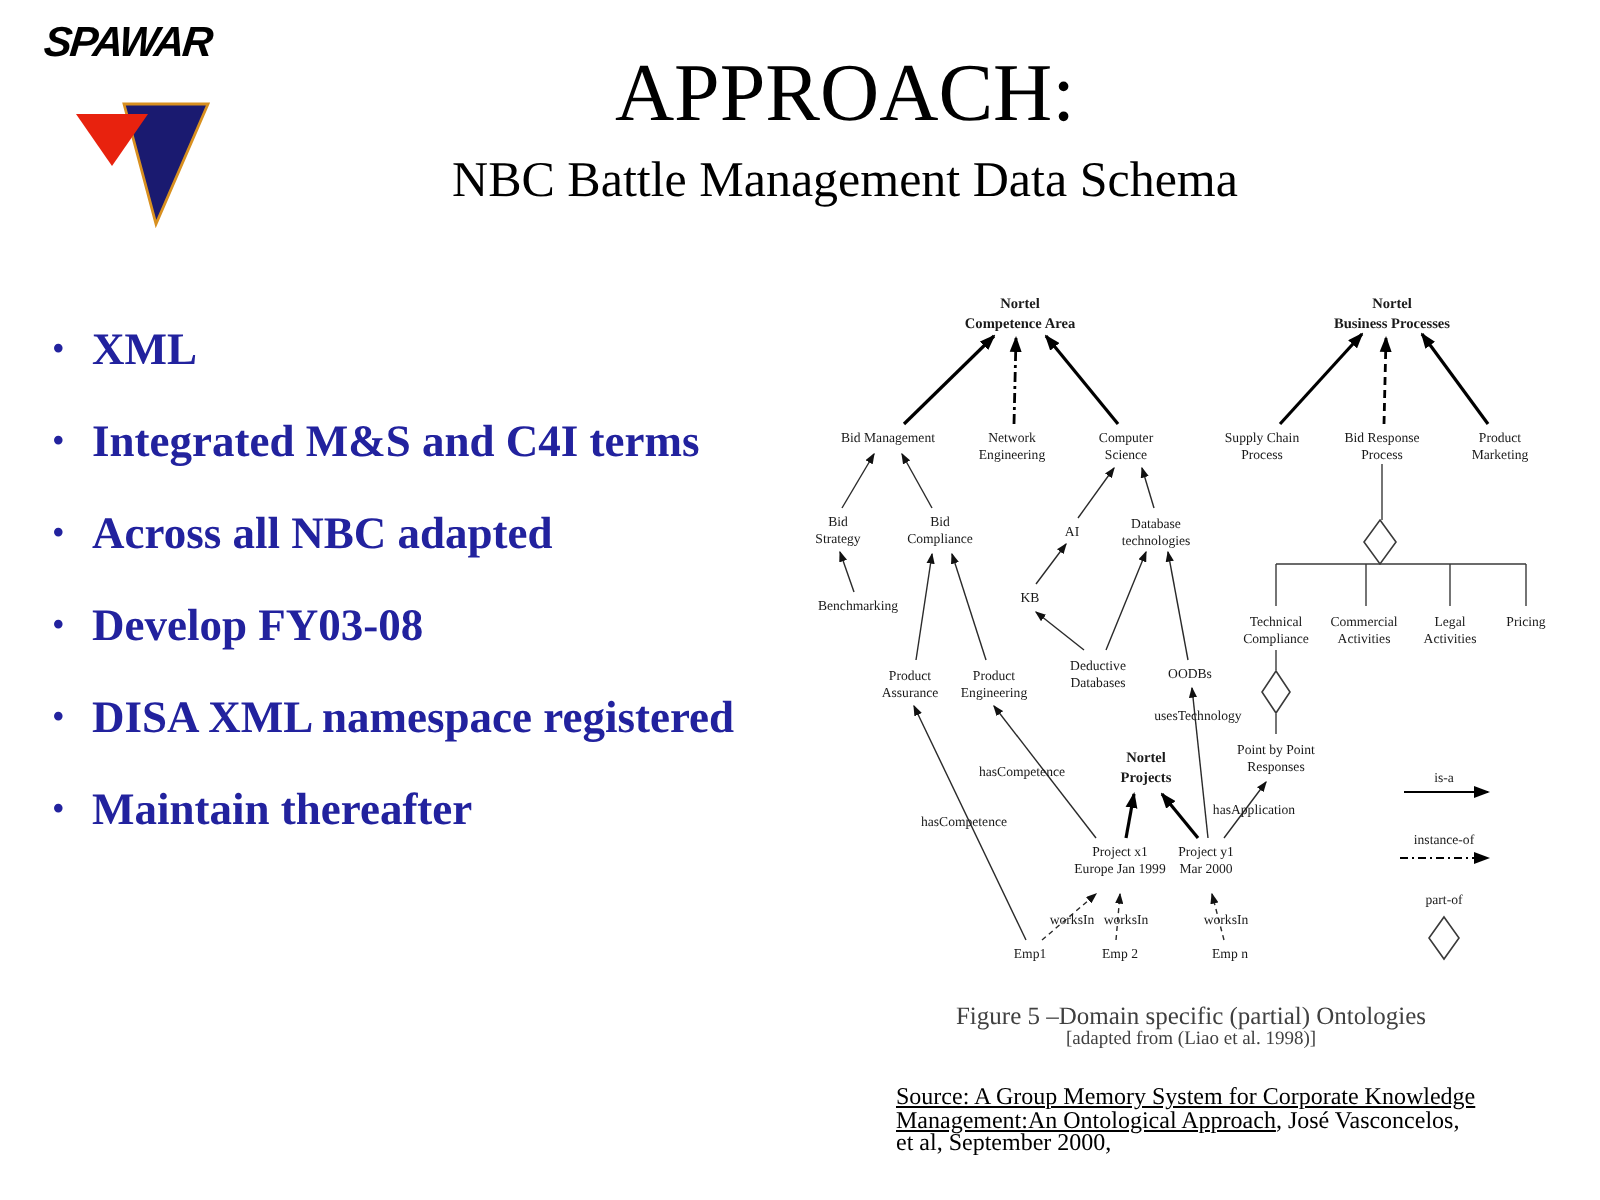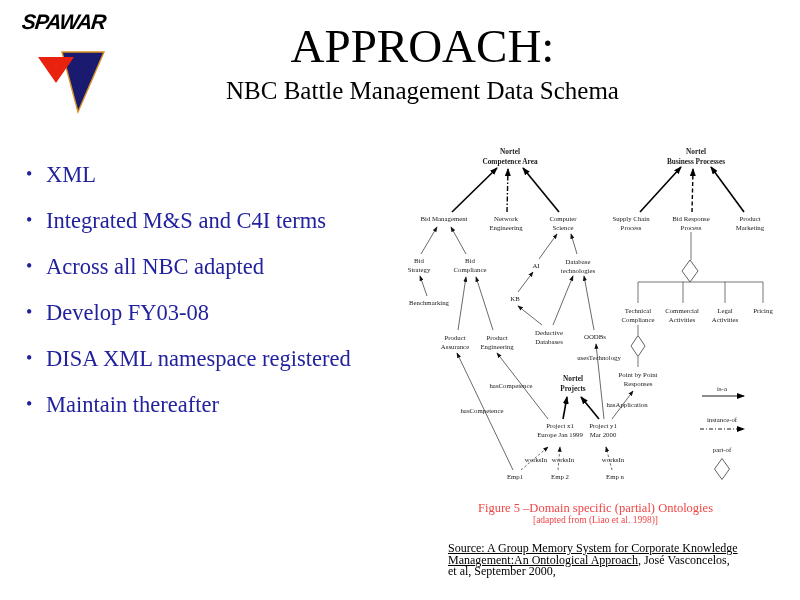--- a/index.html
+++ b/index.html
@@ -8,46 +8,46 @@
 
   
   #logo{position:absolute;left:14px;top:6px;width:120px;height:115px;}
   #logo-text{position:absolute;left:8px;top:4px;font-family:"Liberation Sans",sans-serif;
              font-weight:800;font-style:italic;font-size:21px;letter-spacing:-1px;color:#000;
              transform:skewX(-6deg);}
   #logo-mark{position:absolute;left:14px;top:40px;}
 
   
   #title{position:absolute;left:55px;top:24px;width:735px;text-align:center;color:#000;}
-  #title .t1{font-size:47px;line-height:44px;}
+  #title .t1{font-size:41px;line-height:44px;}
   #title .t2{font-size:25px;line-height:46px;}
 
   
   #bullets{position:absolute;left:24px;top:160px;width:356px;margin:0;padding:0;list-style:none;}
   #bullets li{position:relative;margin:0 0 17px 0;padding-left:22px;
-              font-size:22.5px;line-height:29px;font-weight:normal;color:#22229E;}
+              font-size:22.5px;line-height:29px;font-weight:bold;color:#22229E;}
   #bullets li::before{content:"\2022";position:absolute;left:2px;top:0px;font-size:18px;
               font-weight:normal;color:#22229E;}
 
   
   #diagram{position:absolute;left:400px;top:130px;width:400px;height:370px;}
   .dn{font-family:"Liberation Serif",serif;font-size:6.8px;fill:#1a1a1a;text-anchor:middle;}
   .dn.b{font-weight:bold;font-size:7.3px;}
   .e-thick{stroke:#000;stroke-width:1.6;}
   .e-thickdash{stroke:#000;stroke-width:1.4;stroke-dasharray:4 2.5;}
   .e-thickdashdot{stroke:#000;stroke-width:1.4;stroke-dasharray:5 2 1.5 2;}
   .e-thin{stroke:#2a2a2a;stroke-width:0.7;}
   .e-thindash{stroke:#2a2a2a;stroke-width:0.7;stroke-dasharray:2.5 2;}
   .e-legend{stroke:#000;stroke-width:0.9;}
   .e-legenddash{stroke:#000;stroke-width:0.9;stroke-dasharray:4 2 1 2;}
   .e-plain{stroke:#3a3a3a;stroke-width:0.7;fill:none;}
   .dmd{fill:#fff;stroke:#3a3a3a;stroke-width:0.8;}
 
   
-  #caption{position:absolute;left:428px;top:502px;width:335px;text-align:center;color:#ef4444;}
+  #caption{position:absolute;left:428px;top:502px;width:335px;text-align:center;color:#404040;}
   #caption .c1{font-size:12.5px;line-height:13px;}
   #caption .c2{font-size:9.5px;line-height:11px;}
   #source{position:absolute;left:448px;top:543px;width:292px;font-size:12px;
           line-height:11.5px;color:#000;}
   #source .u{text-decoration:underline;}
 </style>
 </head>
 <body>
 
 <div id="slide">

